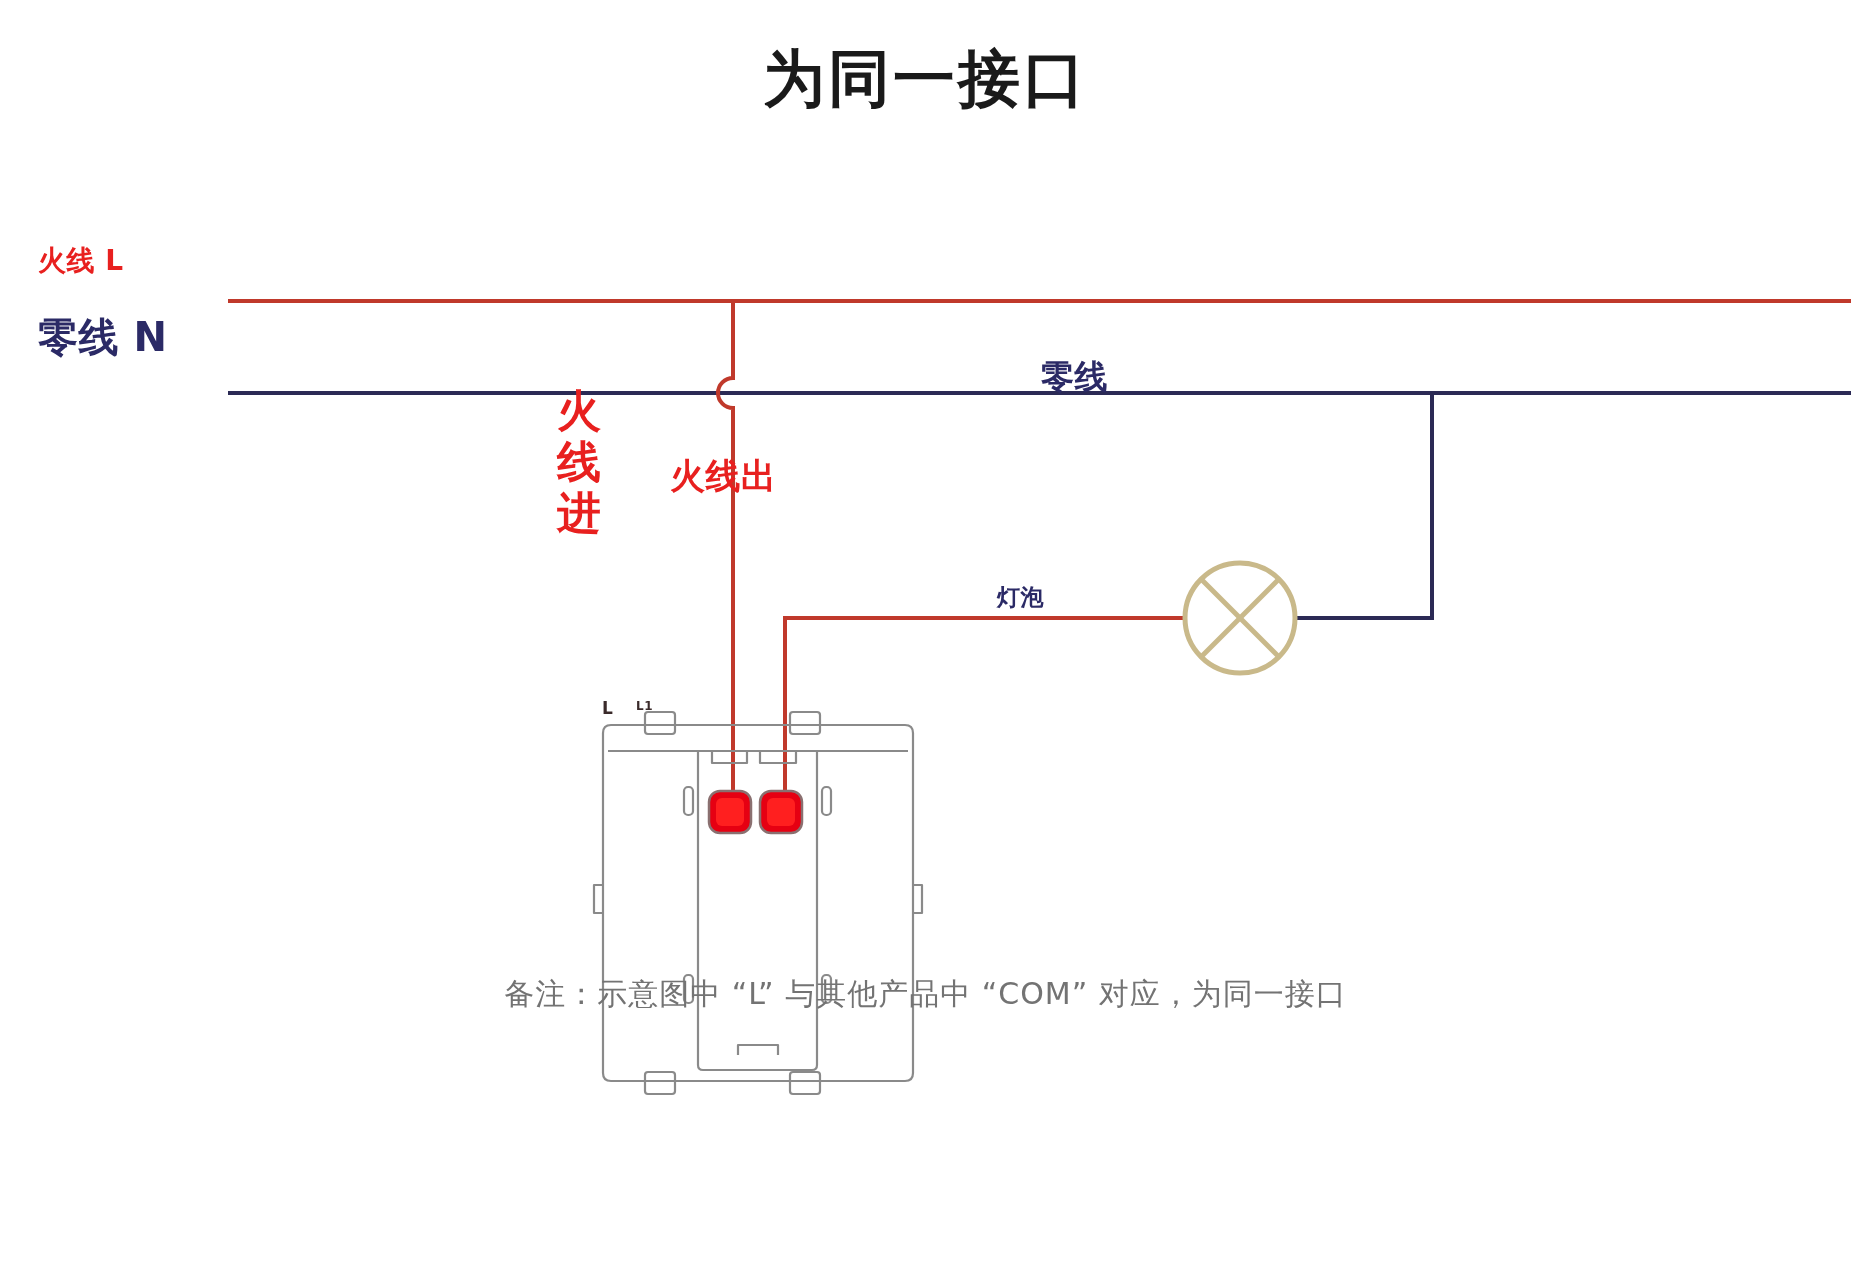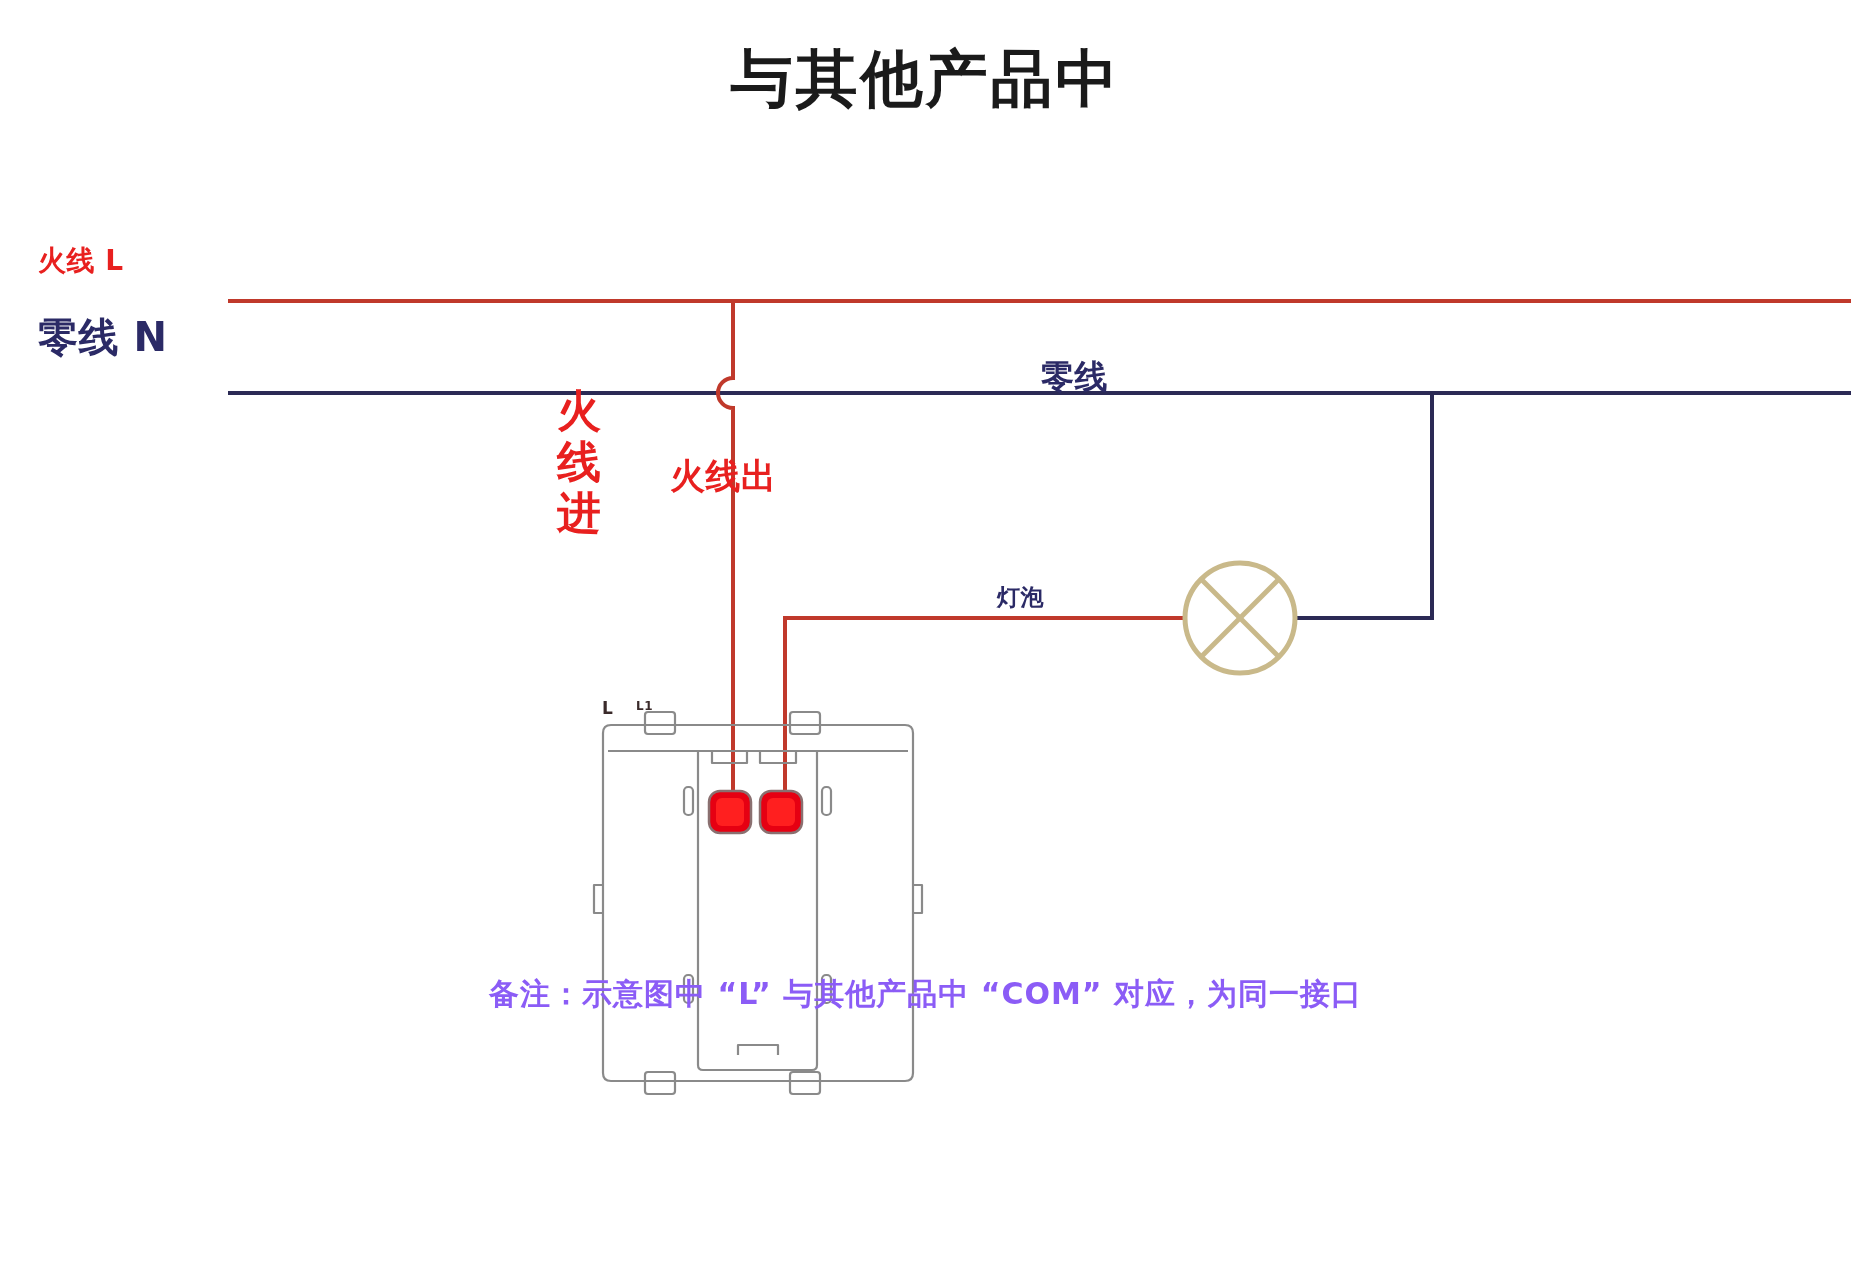--- a/index.html
+++ b/index.html
@@ -96,22 +96,22 @@
     font-size: 12px;
     color: #3a2a2a;
     font-weight: bold;
   }
   #footnote {
     left: 0;
     top: 978px;
     width: 1851px;
     text-align: center;
     font-size: 30px;
-    color: #8b5cf6;
-    font-weight: bold;
+    color: #737373;
+    font-weight: normal;
     letter-spacing: 1px;
   }
 </style>
 </head>
 <body>
 
 <div id="stage">
 
   <svg id="diagram" viewBox="0 0 1851 1280">
 
@@ -177,21 +177,21 @@
 
       <rect x="709" y="791" width="42" height="42" rx="11" fill="#e60012" stroke="#8a7070" stroke-width="2.5"></rect>
       <rect x="716" y="798" width="28" height="28" rx="6" fill="#ff1f1f" stroke="none"></rect>
 
       <rect x="760" y="791" width="42" height="42" rx="11" fill="#e60012" stroke="#8a7070" stroke-width="2.5"></rect>
       <rect x="767" y="798" width="28" height="28" rx="6" fill="#ff1f1f" stroke="none"></rect>
     </g>
 
   </svg>
 
-  <div class="lbl" id="title">与其他产品中</div>
+  <div class="lbl" id="title">为同一接口</div>
 
   <div class="lbl" id="label-live">火线 L</div>
 
   <div class="lbl" id="label-neutral">零线 N</div>
 
   <div class="lbl" id="label-live-in">火线进</div>
 
   <div class="lbl" id="label-live-out">火线出</div>
 
   <div class="lbl" id="label-neutral-branch">零线</div>

